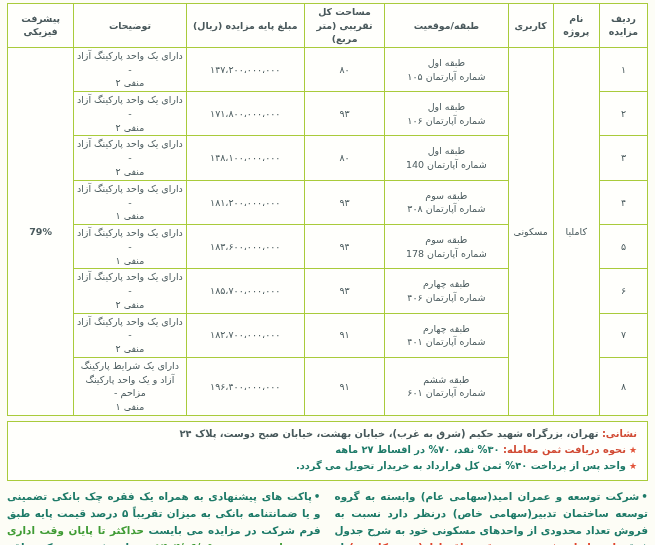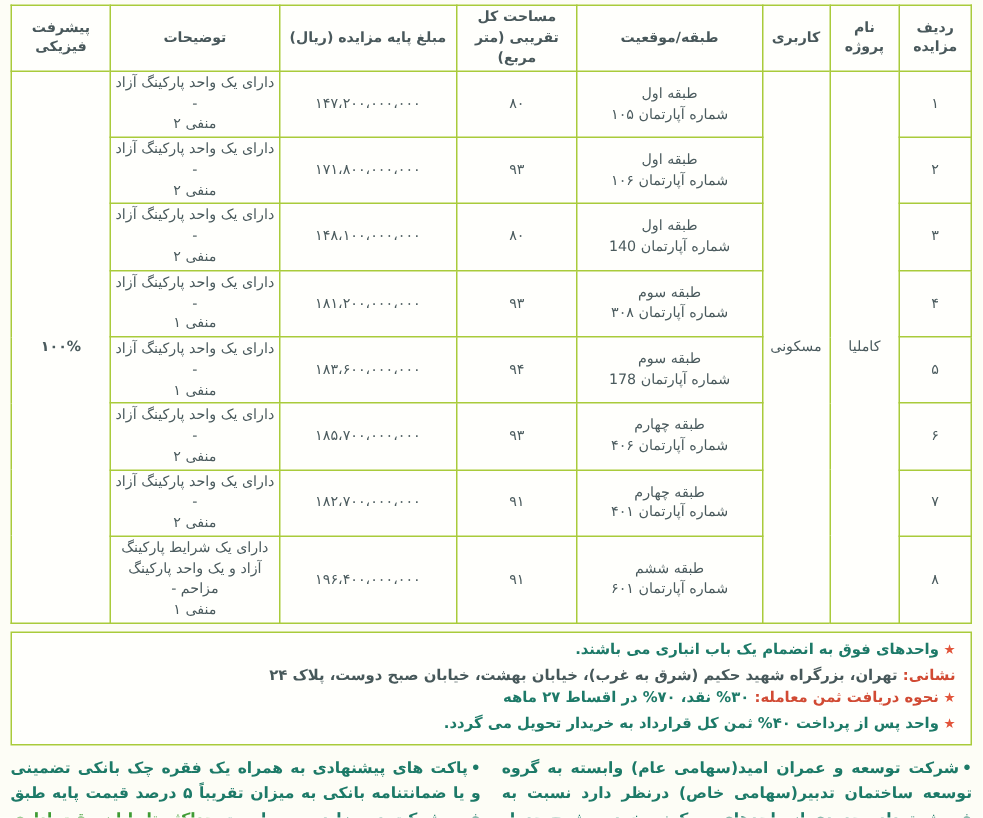--- a/index.html
+++ b/index.html
@@ -91,21 +91,21 @@
       <td>
             <span class="cell-sub">طبقه اول</span>
             <span class="cell-sub">شماره آپارتمان ۱۰۵</span>
           </td>
       <td>۸۰</td>
       <td class="price">۱۴۷،۲۰۰،۰۰۰،۰۰۰</td>
       <td>
             <span class="cell-sub">دارای یک واحد پارکینگ آزاد -</span>
             <span class="cell-sub">منفی ۲</span>
           </td>
-      <td class="progress-cell" rowspan="8">۱۰۰%</td>
+      <td class="progress-cell" rowspan="8">79%</td>
     </tr>
     <tr style="height:44px">
       <td>۲</td>
       <td>
             <span class="cell-sub">طبقه اول</span>
             <span class="cell-sub">شماره آپارتمان ۱۰۶</span>
           </td>
       <td>۹۳</td>
       <td class="price">۱۷۱،۸۰۰،۰۰۰،۰۰۰</td>
       <td>
@@ -188,21 +188,20 @@
       <td class="price">۱۹۶،۴۰۰،۰۰۰،۰۰۰</td>
       <td>
             <span class="cell-sub">دارای یک شرایط پارکینگ آزاد و یک واحد پارکینگ مزاحم -</span>
             <span class="cell-sub">منفی ۱</span>
           </td>
     </tr>
   </tbody>
     </table>
 
   <div class="notes-box">
-    <div><span class="star">★</span><span>واحدهای فوق به انضمام یک باب انباری می باشند.</span></div>
     <div><span class="red-label">نشانی:</span><span class="addr-text"> تهران، بزرگراه شهید حکیم (شرق به غرب)، خیابان بهشت، خیابان صبح دوست، پلاک ۲۴</span></div>
     <div><span class="star">★</span><span class="red-label">نحوه دریافت ثمن معامله:</span><span> ۳۰% نقد، ۷۰% در اقساط ۲۷ ماهه</span></div>
     <div><span class="star">★</span><span>واحد پس از پرداخت ۴۰% ثمن کل قرارداد به خریدار تحویل می گردد.</span></div>
   </div>
 
   <div class="bottom-text">
     <div class="col">
       <span class="bullet">•</span><span>شرکت توسعه و عمران امید(سهامی عام) وابسته به گروه توسعه ساختمان تدبیر(سهامی خاص) درنظر دارد نسبت به فروش تعداد محدودی از واحدهای مسکونی خود به شرح جدول فوق </span><span class="red">با شرایط ویژه بصورت نقد و اقساط (بدون کارمزد)</span><span> از طریق برگزاری مزایده عمومی اقدام نماید. </span>
     </div>
     <div class="col">

